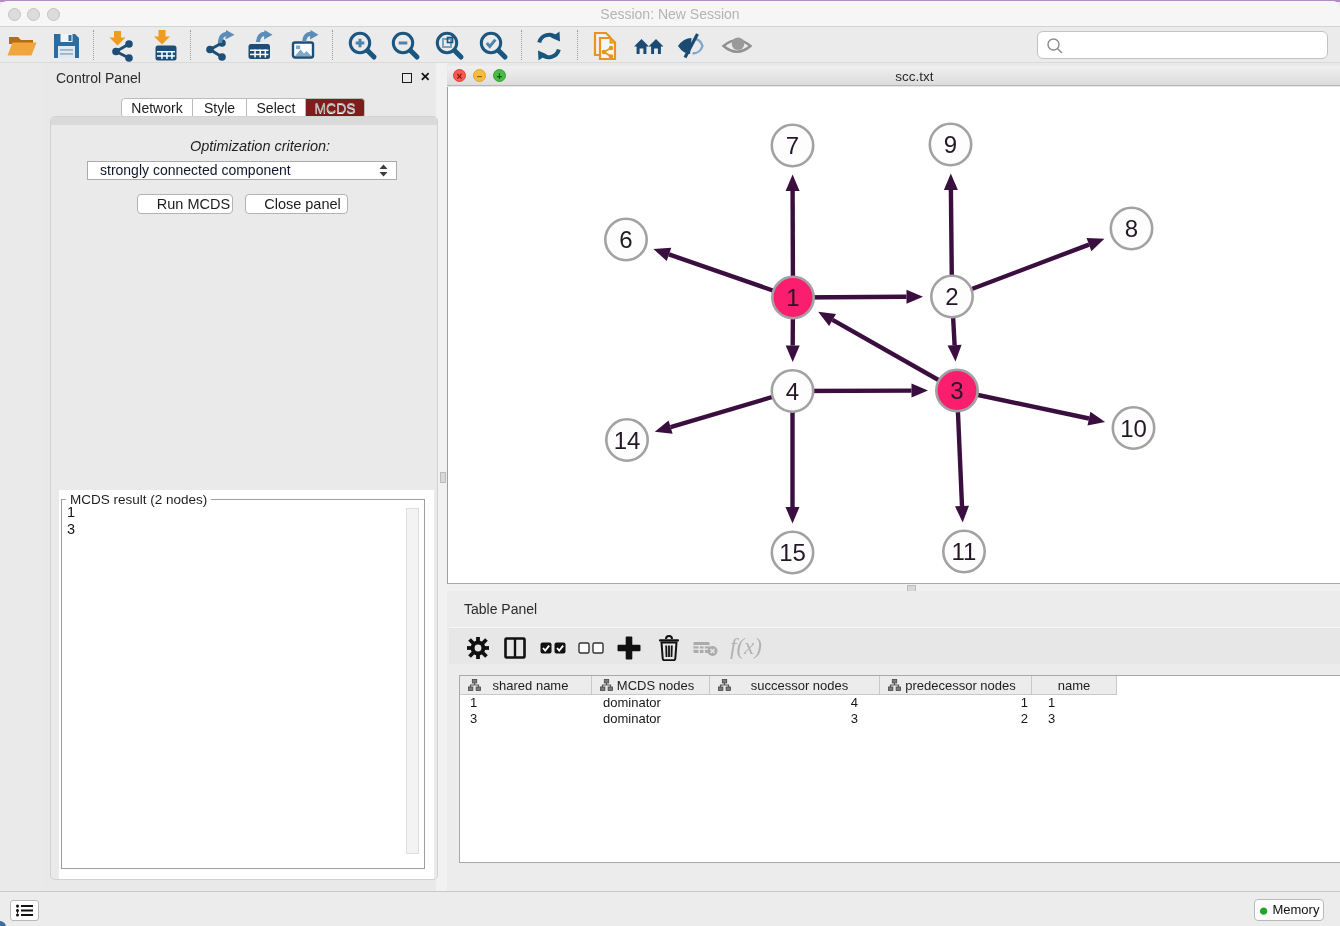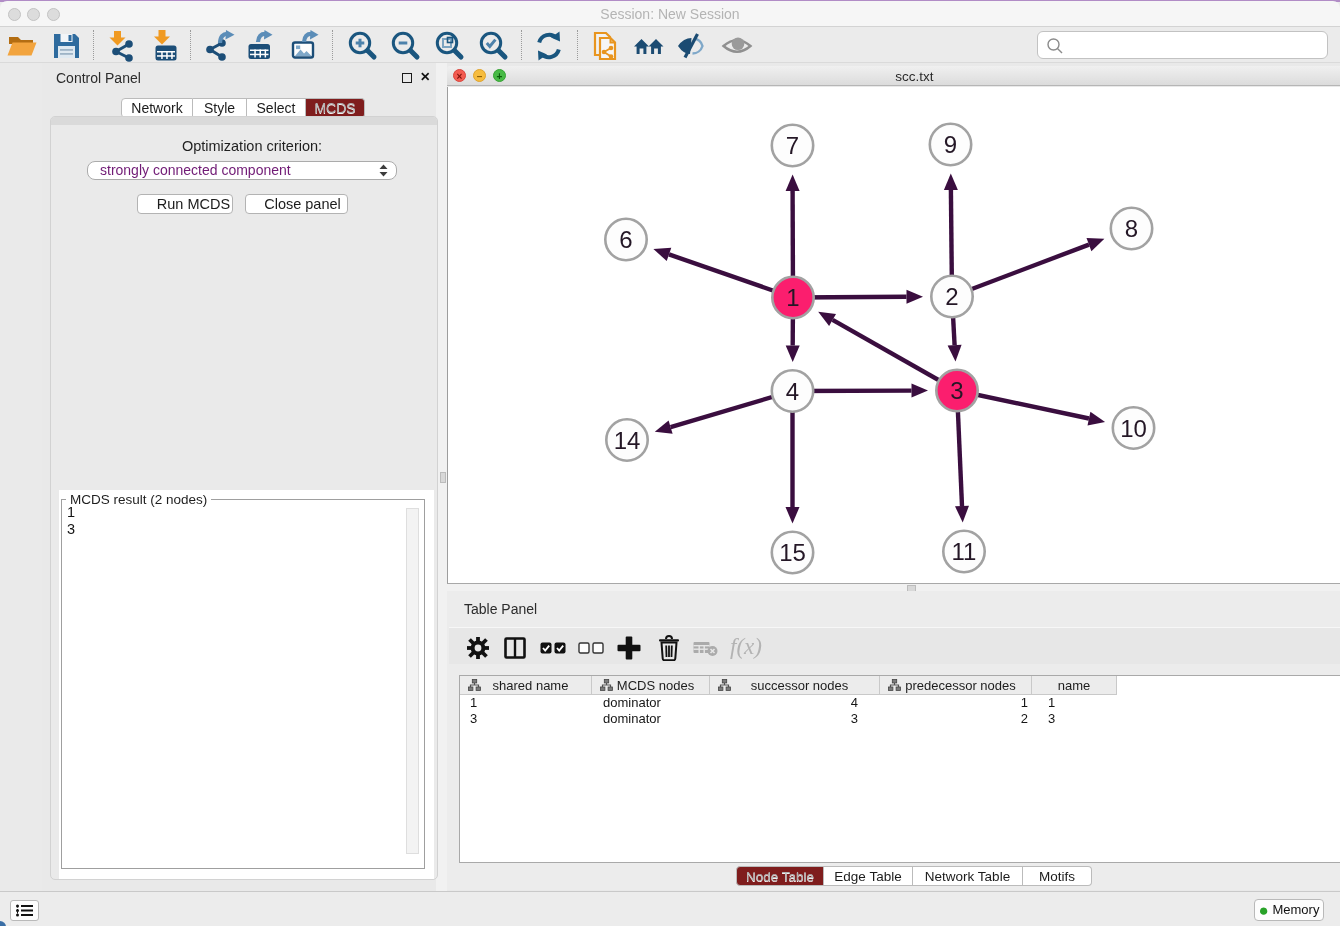--- a/index.html
+++ b/index.html
@@ -33,25 +33,25 @@
   .hdr-x { font-size:12.5px; color:#111; font-weight:700; }
   .tabrow { position:absolute; display:flex; }
   .tab { height:20px; background:#fff; border:1px solid #bbb; border-left:none;
          font-size:14px; color:#1c1c1c; text-align:center; line-height:19px; }
   .tab.first { border-left:1px solid #bbb; border-radius:4px 0 0 4px; }
   .tab.last { border-radius:0 4px 4px 0; }
   .tab.sel { background:#7f1d1d; color:#b3b3b3; text-shadow:0 1px 0 #f2f2f2; }
   #cp-pane { left:8px; top:53px; width:388px; height:764px; background:#eaeaea;
              border:1px solid #d2d2d2; border-radius:5px; overflow:hidden; }
   #cp-pane-top { position:absolute; left:0; top:0; width:100%; height:8px; background:#dadada; }
-  #opt-label { position:absolute; left:8px; top:21px; width:100%; text-align:center;
-               font-size:14.5px; color:#1f1f1f; }
+  #opt-label { position:absolute; left:16px; top:21px; width:100%; text-align:center;
+               font-size:14.5px; color:#1f1f1f;font-style:italic; }
   #opt-select { position:absolute; left:36px; top:44px; width:310px; height:19px;
-                background:#fff; border:1px solid #ababab; border-radius:8px;
-                font-size:14px; color:#701a75; line-height:17px; padding-left:12px; }
+                background:#fff; border:1px solid #ababab; border-radius:0;
+                font-size:14px; color:#0f172a; line-height:17px; padding-left:12px; }
   .btn { position:absolute; top:77px; height:20px; background:#fff; border:1px solid #b3b3b3;
          border-radius:4px; font-size:14.5px; color:#1c1c1c; text-align:center; line-height:18px; }
   #cp-white { position:absolute; left:8px; top:373px; width:375px; height:390px; background:#fff; }
   #mcds-box { position:absolute; left:2px; top:9px; width:364px; height:370px;
               border:1px solid #9f9f9f; }
   #mcds-label { position:absolute; z-index:3; left:4px; top:-8px; background:#fff; padding:0 4px;
                 font-size:13.5px; color:#1e1e1e; height:15px; line-height:15px; }
   #mcds-list { position:absolute; left:1px; top:1px; right:1px; bottom:1px; background:#fff;
                font-size:14.5px; color:#141414; line-height:16.5px; padding:3px 0 0 4px; }
   #mcds-scroll { position:absolute; right:5px; top:8px; width:13px; height:346px;
@@ -406,26 +406,20 @@
         <div class="trow" style="left:143px; top:19px;">dominator</div>
         <div class="trow" style="left:250px; width:148px; top:19px; text-align:right;">4</div>
         <div class="trow" style="left:420px; width:148px; top:19px; text-align:right;">1</div>
         <div class="trow" style="left:588px; top:19px;">1</div>
         <div class="trow" style="left:10px; top:35px;">3</div>
         <div class="trow" style="left:143px; top:35px;">dominator</div>
         <div class="trow" style="left:250px; width:148px; top:35px; text-align:right;">3</div>
         <div class="trow" style="left:420px; width:148px; top:35px; text-align:right;">2</div>
         <div class="trow" style="left:588px; top:35px;">3</div>
       </div>
-      <div class="tabrow2" style="left:289px; top:275px;">
-        <div class="tab first sel" style="width:88px; font-size:13.5px;">Node Table</div>
-        <div class="tab" style="width:89px; font-size:13.5px;">Edge Table</div>
-        <div class="tab" style="width:110px; font-size:13.5px;">Network Table</div>
-        <div class="tab last" style="width:69px; font-size:13.5px;">Motifs</div>
-      </div>
     </div>
   </div>
 
   <div class="abs" id="statusbar">
     <div id="listbtn">
       <svg width="17" height="13" viewBox="0 0 17 13" style="position:absolute;left:5px;top:3px;">
         <line x1="1.5" y1="2" x2="1.5" y2="11" stroke="#111" stroke-width="1" stroke-dasharray="1.5,1.5"></line>
         <circle cx="1.5" cy="2" r="1.5" fill="#111"></circle>
         <rect x="5" y="1" width="12" height="2" fill="#111"></rect>
         <circle cx="1.5" cy="6.5" r="1.5" fill="#111"></circle>

